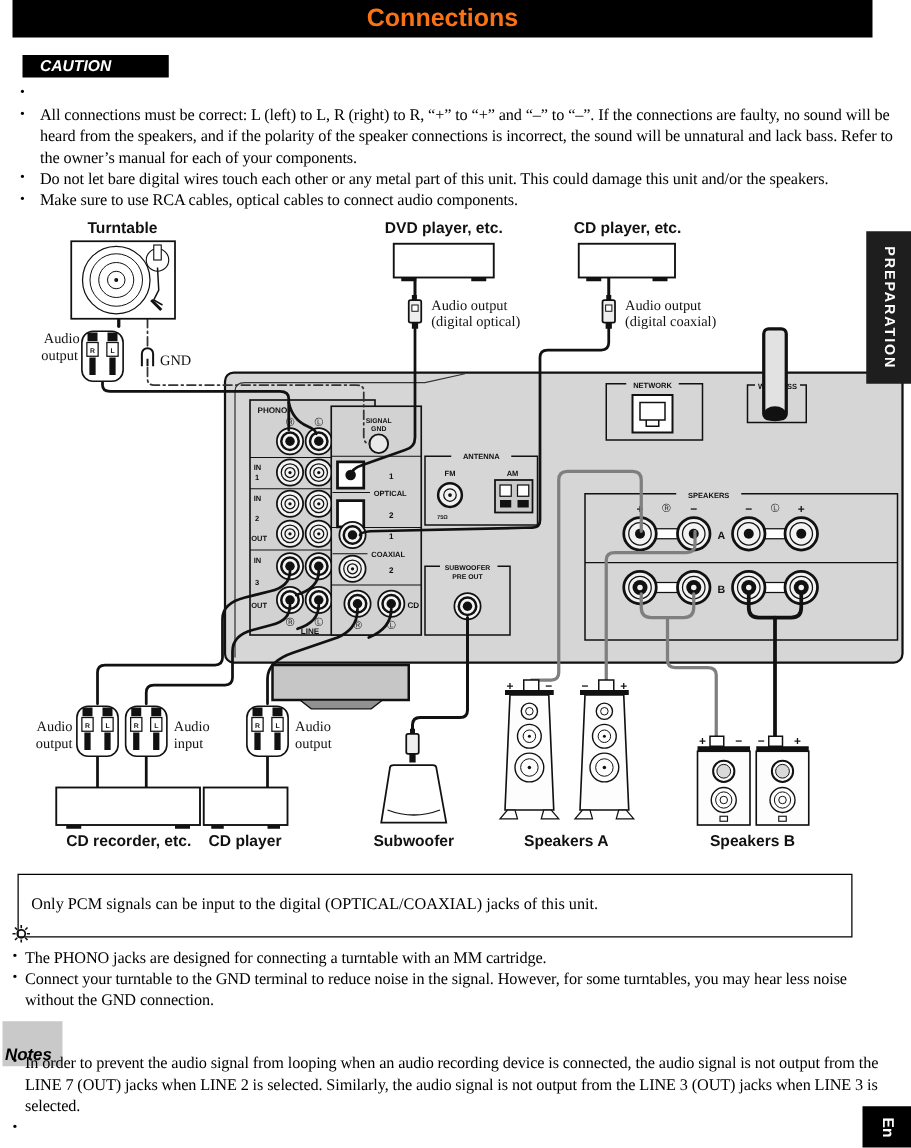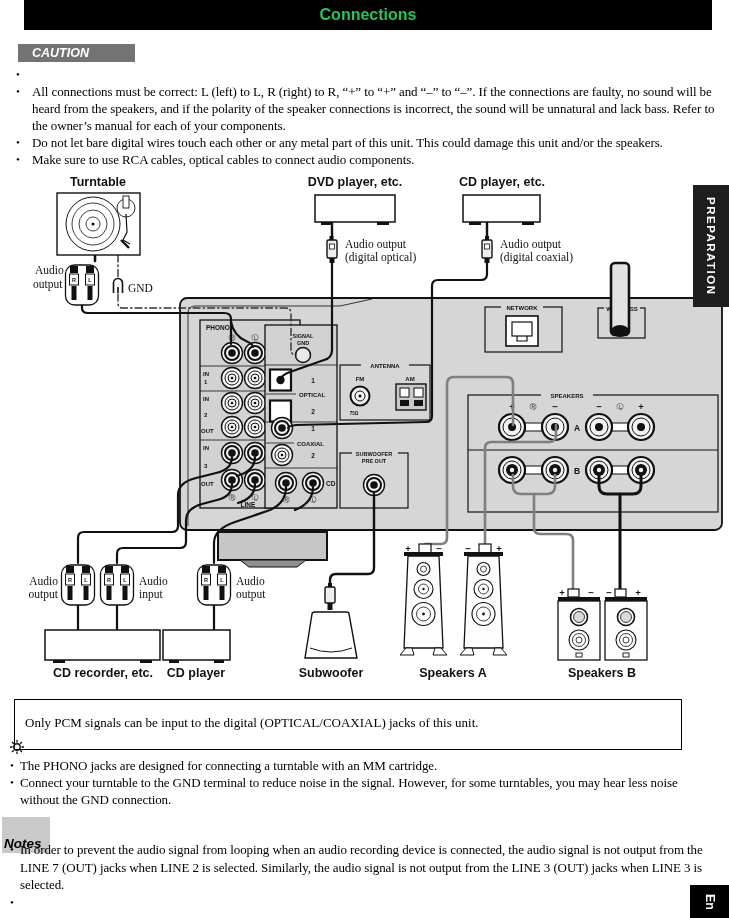--- a/index.html
+++ b/index.html
@@ -1,22 +1,22 @@
 <!DOCTYPE html>
 <html><head>
 <meta charset="utf-8">
 <style>
   html,body{margin:0;padding:0;}
   body{width:729px;height:918px;position:relative;background:#fff;
        font-family:"Liberation Serif",serif;color:#000;overflow:hidden;}
   .abs{position:absolute;}
-  .title-bar{left:24px;top:0;width:688px;height:30px;background:#000;color:#22c55e;
-     font-family:"Liberation Sans",sans-serif;font-weight:bold;font-size:16px;
+  .title-bar{left:10px;top:0;width:688px;height:30px;background:#000;color:#f97316;
+     font-family:"Liberation Sans",sans-serif;font-weight:bold;font-size:20px;
      text-align:center;line-height:30px;}
-  .caution-badge{left:18px;top:44px;width:103px;height:18px;background:#737373;color:#fff;
+  .caution-badge{left:18px;top:44px;width:103px;height:18px;background:#000000;color:#fff;
      font-family:"Liberation Sans",sans-serif;font-weight:bold;font-style:italic;
      font-size:12.5px;line-height:18px;padding-left:14px;}
   .bullets{left:16px;top:66px;width:706px;font-size:13px;line-height:17px;letter-spacing:-0.1px;}
   .bullet-row{display:flex;}
   .bullet-glyph{width:16px;flex:0 0 16px;font-size:11px;}
   .bullets.tight .bullet-glyph{width:10px;flex:0 0 10px;}
   .pcm-box{left:14px;top:699px;width:646px;height:19px;border:1px solid #000;
      font-size:13px;padding:15px 10px;}
   .tip-icon-wrap{left:8px;top:738px;width:18px;height:18px;}
   .tips{left:10px;top:757px;width:708px;font-size:13px;line-height:17px;letter-spacing:-0.1px;}

